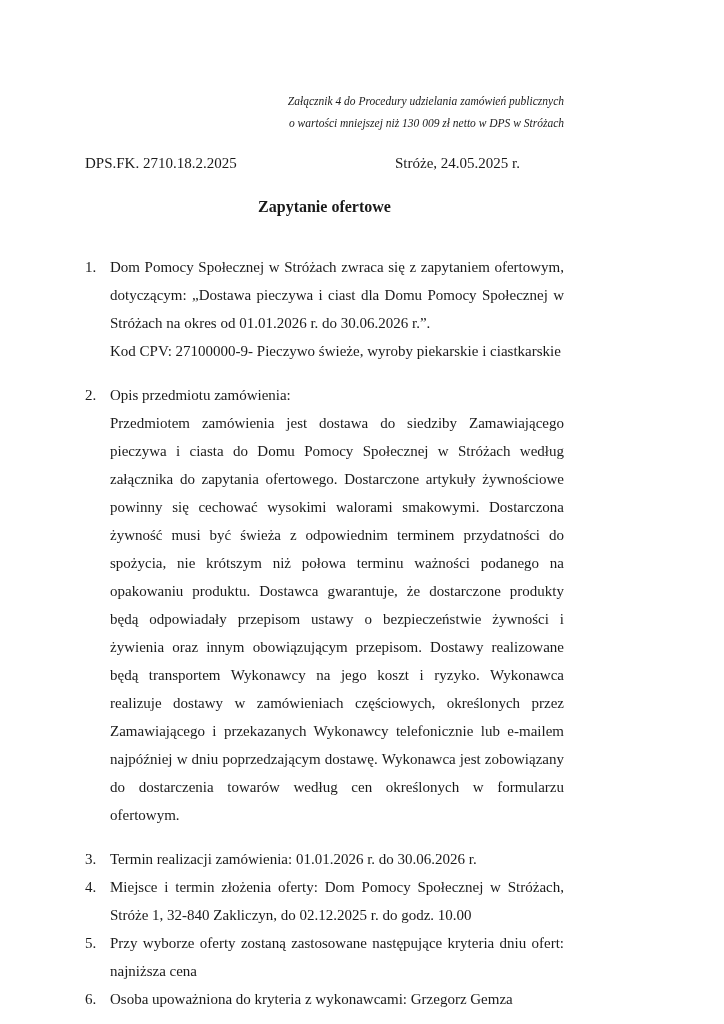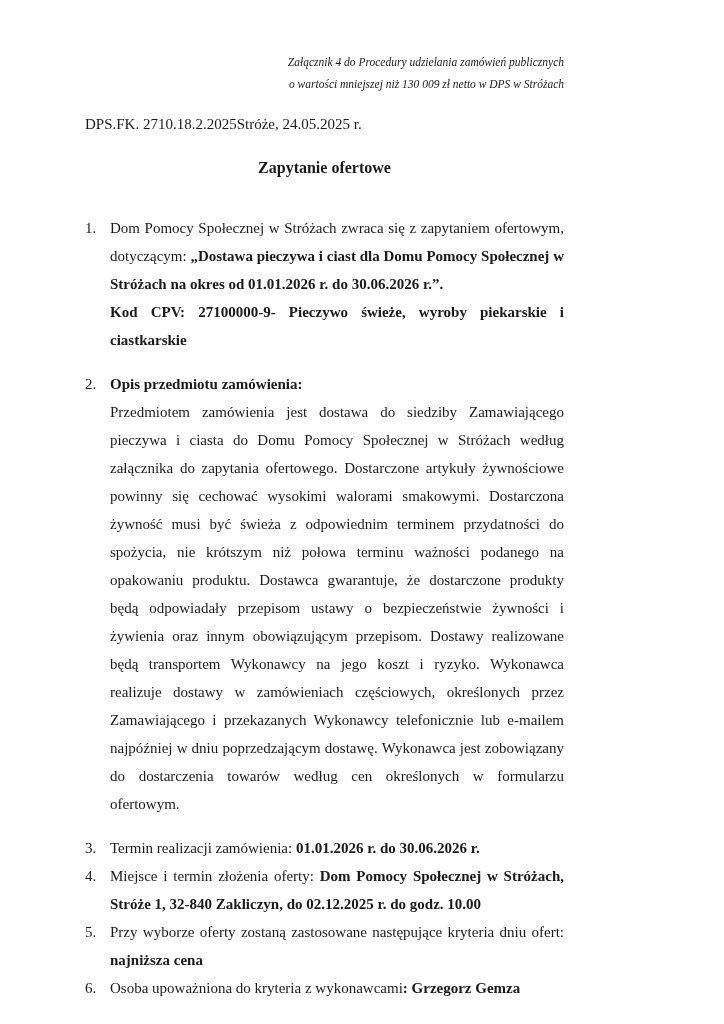--- a/index.html
+++ b/index.html
@@ -11,31 +11,31 @@
     width: 724px;
     height: 1024px;
     font-family: "Liberation Serif", "DejaVu Serif", serif;
     color: #1a1a1a;
     overflow: hidden;
   }
   .page {
     box-sizing: border-box;
     width: 648px;
     height: 1024px;
-    padding: 51px 84px 40px 85px;
+    padding: 90px 84px 40px 85px;
   }
   .annex {
     text-align: right;
     font-style: italic;
     font-size: 11.5px;
     line-height: 22px;
   }
   .ref-row {
     display: flex;
-    justify-content: flex-start;
+    justify-content: space-between;
     margin-top: 18px;
     font-size: 15px;
     line-height: 22px;
   }
   .ref-row .place-date {
     padding-right: 44px;
   }
   .doc-title {
     text-align: center;
     font-weight: bold;
@@ -55,21 +55,21 @@
     flex-shrink: 0;
   }
   .item .content {
     flex: 1;
     text-align: justify;
   }
   .gap-after {
     margin-bottom: 16px;
   }
   .bold {
-    font-weight: bold;
+    font-weight: normal;
   }
   .block {
     display: block;
   }
 </style>
 </head>
 <body>
 
 <div class="page">
 

